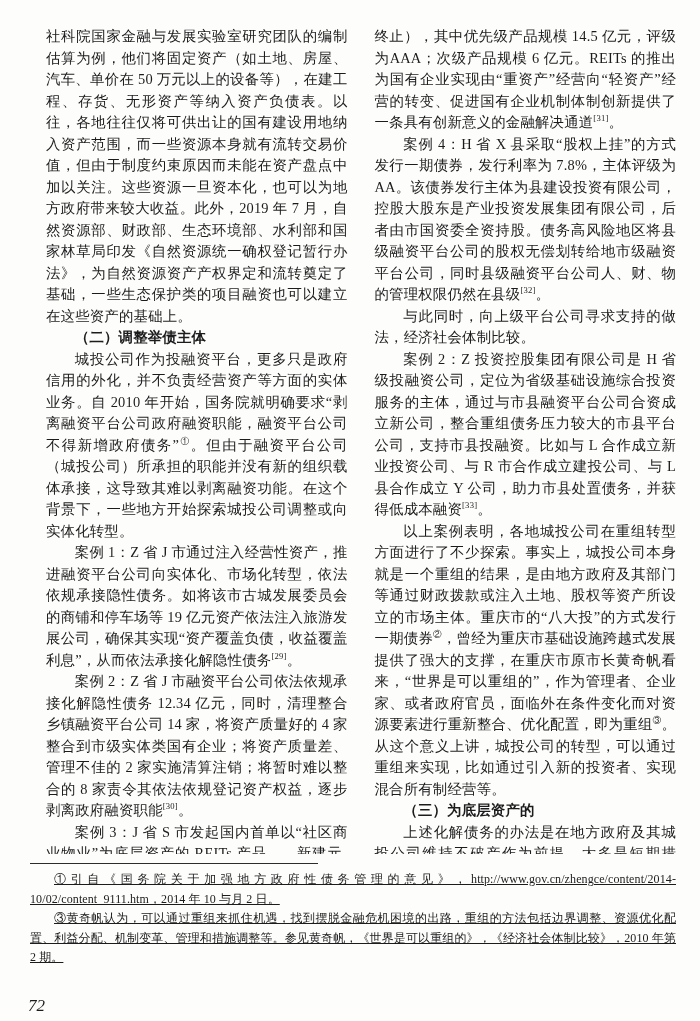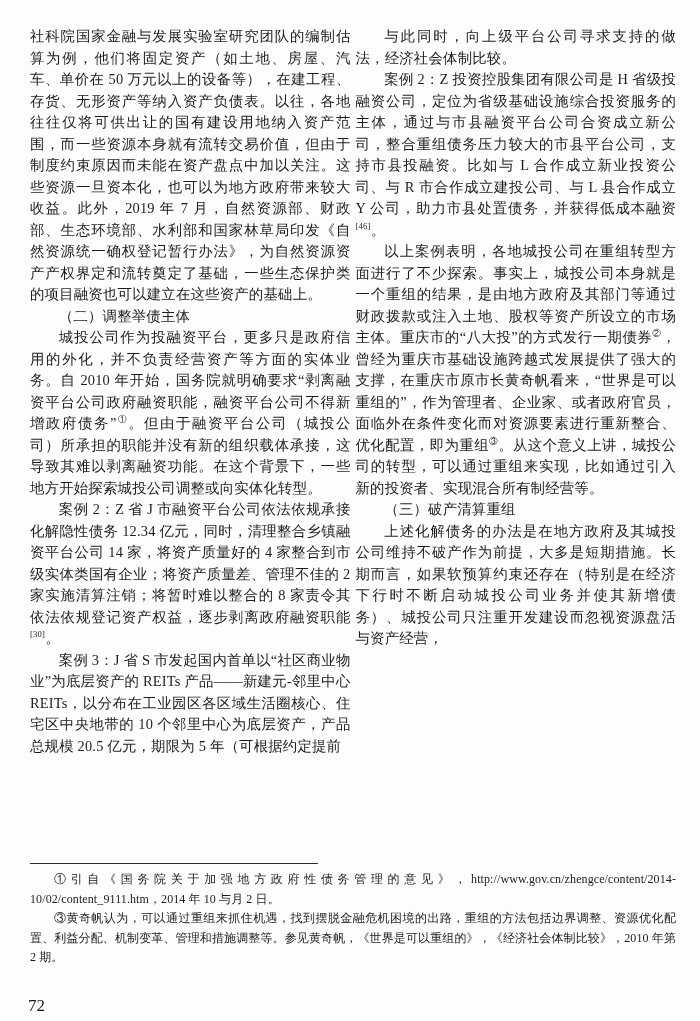--- a/index.html
+++ b/index.html
@@ -13,42 +13,43 @@
     height: 1021px;
     box-sizing: border-box;
     background: #fdfdfc;
     padding: 26px 24px 0 30px;
     overflow: hidden;
     font-family: "Liberation Serif", "DejaVu Serif", serif;
     color: #1c1c1c;
   }
   .columns {
     display: flex;
-    gap: 5px;
+    gap: 27px;
     height: 828px;
     overflow: hidden;
+    margin-left: 16px;
   }
   .column {
     flex: 1 1 0;
     font-size: 14.4px;
     line-height: 21.5px;
     text-align: justify;
     letter-spacing: 0.2px;
   }
   .para {
     margin: 0;
     text-indent: 2em;
   }
   .para.no-indent {
     text-indent: 0;
   }
   .heading {
     margin: 0;
     text-indent: 2em;
-    font-weight: normal;
+    font-weight: bold;
     font-family: "Liberation Sans", "DejaVu Sans", sans-serif;
   }
   sup {
     font-size: 0.6em;
     line-height: 0;
     vertical-align: super;
   }
   .footnote-sep {
     width: 288px;
     height: 0;
@@ -56,47 +57,52 @@
     margin: 9px 0 6px 0;
   }
   .footnotes {
     font-size: 12px;
     line-height: 19.5px;
     text-align: justify;
     letter-spacing: 0.1px;
   }
   .footnotes .para {
     text-indent: 2em;
+    text-decoration: underline;
   }
   .page-number {
     position: absolute;
     left: 28px;
     bottom: 5px;
     font-size: 17px;
     font-family: "Liberation Serif", "DejaVu Serif", serif;
     color: #1c1c1c;
+    font-style: italic;
   }
 </style>
 </head>
 <body>
 
 <div class="page">
   <div class="columns">
     <div class="column">
         <p class="para no-indent"><span>社科院国家金融与发展实验室研究团队的编制估算为例，他们将固定资产（如土地、房屋、汽车、单价在 50 万元以上的设备等），在建工程、存货、无形资产等纳入资产负债表。以往，各地往往仅将可供出让的国有建设用地纳入资产范围，而一些资源本身就有流转交易价值，但由于制度约束原因而未能在资产盘点中加以关注。这些资源一旦资本化，也可以为地方政府带来较大收益。此外，2019 年 7 月，自然资源部、财政部、生态环境部、水利部和国家林草局印发《自然资源统一确权登记暂行办法》，为自然资源资产产权界定和流转奠定了基础，一些生态保护类的项目融资也可以建立在这些资产的基础上。</span></p>
         <p class="heading"><span>（二）调整举债主体</span></p>
         <p class="para"><span>城投公司作为投融资平台，更多只是政府信用的外化，并不负责经营资产等方面的实体业务。自 2010 年开始，国务院就明确要求“剥离融资平台公司政府融资职能，融资平台公司不得新增政府债务”</span><sup>①</sup><span>。但由于融资平台公司（城投公司）所承担的职能并没有新的组织载体承接，这导致其难以剥离融资功能。在这个背景下，一些地方开始探索城投公司调整或向实体化转型。</span></p>
+        <p class="para"><span>案例 1：Z 省 J 市通过注入经营性资产，推进融资平台公司向实体化、市场化转型，依法依规承接隐性债务。如将该市古城发展委员会的商铺和停车场等 19 亿元资产依法注入旅游发展公司，确保其实现“资产覆盖负债，收益覆盖利息”，从而依法承接化解隐性债务</span><sup>[29]</sup><span>。</span></p>
         <p class="para"><span>案例 2：Z 省 J 市融资平台公司依法依规承接化解隐性债务 12.34 亿元，同时，清理整合乡镇融资平台公司 14 家，将资产质量好的 4 家整合到市级实体类国有企业；将资产质量差、管理不佳的 2 家实施清算注销；将暂时难以整合的 8 家责令其依法依规登记资产权益，逐步剥离政府融资职能</span><sup>[30]</sup><span>。</span></p>
         <p class="para"><span>案例 3：J 省 S 市发起国内首单以“社区商业物业”为底层资产的 REITs 产品——新建元-邻里中心 REITs，以分布在工业园区各区域生活圈核心、住宅区中央地带的 10 个邻里中心为底层资产，产品总规模 20.5 亿元，期限为 5 年（可根据约定提前</span></p>
       </div>
     <div class="column">
+        <p class="para no-indent"><span>终止），其中优先级产品规模 14.5 亿元，评级为AAA；次级产品规模 6 亿元。REITs 的推出为国有企业实现由“重资产”经营向“轻资产”经营的转变、促进国有企业机制体制创新提供了一条具有创新意义的金融解决通道</span><sup>[31]</sup><span>。</span></p>
+        <p class="para"><span>案例 4：H 省 X 县采取“股权上挂”的方式发行一期债券，发行利率为 7.8%，主体评级为 AA。该债券发行主体为县建设投资有限公司，控股大股东是产业投资发展集团有限公司，后者由市国资委全资持股。债务高风险地区将县级融资平台公司的股权无偿划转给地市级融资平台公司，同时县级融资平台公司人、财、物的管理权限仍然在县级</span><sup>[32]</sup><span>。</span></p>
         <p class="para"><span>与此同时，向上级平台公司寻求支持的做法，经济社会体制比较。</span></p>
-        <p class="para"><span>案例 2：Z 投资控股集团有限公司是 H 省级投融资公司，定位为省级基础设施综合投资服务的主体，通过与市县融资平台公司合资成立新公司，整合重组债务压力较大的市县平台公司，支持市县投融资。比如与 L 合作成立新业投资公司、与 R 市合作成立建投公司、与 L 县合作成立 Y 公司，助力市县处置债务，并获得低成本融资</span><sup>[46]</sup><span>。</span></p>
+        <p class="para"><span>案例 2：Z 投资控股集团有限公司是 H 省级投融资公司，定位为省级基础设施综合投资服务的主体，通过与市县融资平台公司合资成立新公司，整合重组债务压力较大的市县平台公司，支持市县投融资。比如与 L 合作成立新业投资公司、与 R 市合作成立建投公司、与 L 县合作成立 Y 公司，助力市县处置债务，并获得低成本融资</span><sup>[33]</sup><span>。</span></p>
         <p class="para"><span>以上案例表明，各地城投公司在重组转型方面进行了不少探索。事实上，城投公司本身就是一个重组的结果，是由地方政府及其部门等通过财政拨款或注入土地、股权等资产所设立的市场主体。重庆市的“八大投”的方式发行一期债券</span><sup>②</sup><span>，曾经为重庆市基础设施跨越式发展提供了强大的支撑，在重庆市原市长黄奇帆看来，“世界是可以重组的”，作为管理者、企业家、或者政府官员，面临外在条件变化而对资源要素进行重新整合、优化配置，即为重组</span><sup>③</sup><span>。从这个意义上讲，城投公司的转型，可以通过重组来实现，比如通过引入新的投资者、实现混合所有制经营等。</span></p>
-        <p class="heading"><span>（三）破产清算重组</span></p>
+        <p class="heading"><span>（三）为底层资产的</span></p>
         <p class="para"><span>上述化解债务的办法是在地方政府及其城投公司维持不破产作为前提，大多是短期措施。长期而言，如果软预算约束还存在（特别是在经济下行时不断启动城投公司业务并使其新增债务）、城投公司只注重开发建设而忽视资源盘活与资产经营，</span></p>
       </div>
   </div>
 
   <div class="footnote-sep"></div>
 
   <div class="footnotes">
       <p class="para"><span>①引自《国务院关于加强地方政府性债务管理的意见》，http://www.gov.cn/zhengce/content/2014-10/02/content_9111.htm，2014 年 10 与月 2 日。</span></p>
       <p class="para"><span>③黄奇帆认为，可以通过重组来抓住机遇，找到摆脱金融危机困境的出路，重组的方法包括边界调整、资源优化配置、利益分配、机制变革、管理和措施调整等。参见黄奇帆，《世界是可以重组的》，《经济社会体制比较》，2010 年第 2 期。</span></p>
     </div>

